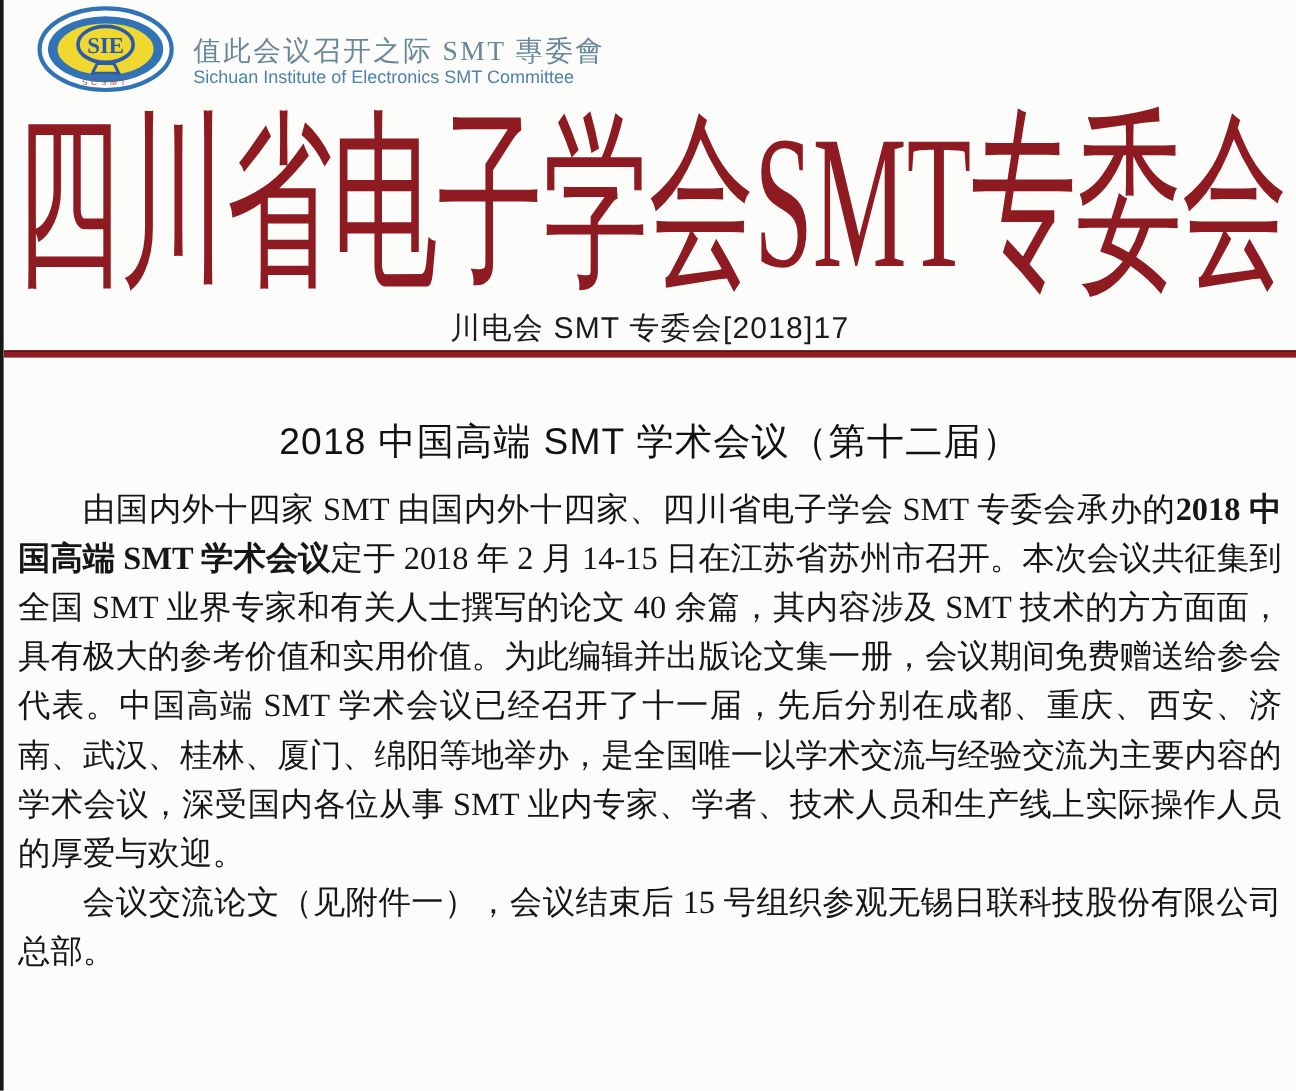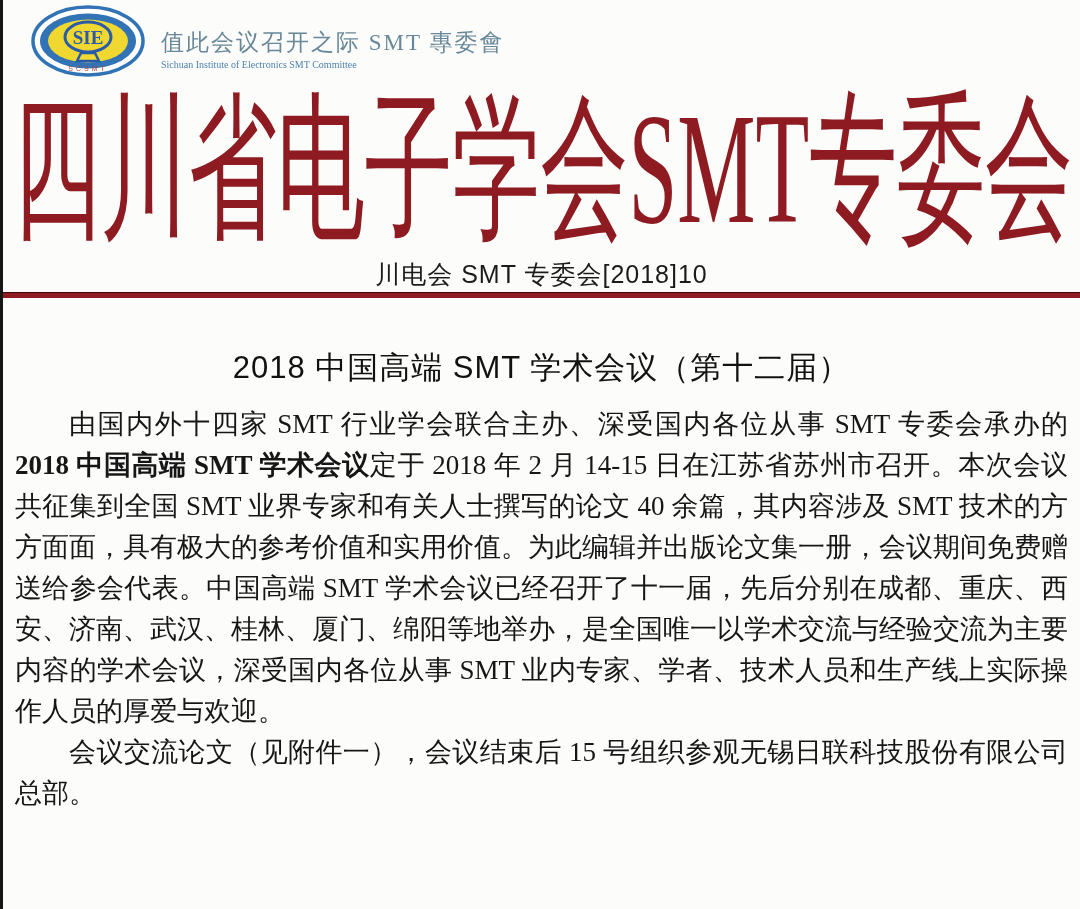--- a/index.html
+++ b/index.html
@@ -26,22 +26,22 @@
   .logo-emblem { flex: 0 0 auto; }
   .logo-textblock { margin-left: 14px; padding-top: 14px; }
   .logo-zh {
     font-family: "Liberation Serif", "DejaVu Serif", serif;
     font-size: 23px;
     letter-spacing: 2px;
     color: #68889a;
     line-height: 26px;
   }
   .logo-en {
-    font-family: Liberation Serif, serif;
-    font-size: 10px;
+    font-family: Liberation Sans, sans-serif;
+    font-size: 15px;
     color: #4e82ad;
     line-height: 18px;
   }
 
   
   .masthead { display: block; margin: 0 auto; }
 
   .doc-number {
     text-align: center;
     font-family: "Liberation Sans", "DejaVu Sans", sans-serif;
@@ -114,26 +114,26 @@
     <div class="logo-textblock">
       <div class="logo-zh">值此会议召开之际 SMT 專委會</div>
       <div class="logo-en">Sichuan Institute of Electronics SMT Committee</div>
     </div>
   </div>
 
   <svg class="masthead" width="1080" height="175" viewBox="0 0 1080 175">
     <text x="10" y="142" textLength="1060" lengthAdjust="spacingAndGlyphs" font-family="Liberation Serif, DejaVu Serif, serif" font-size="158" fill="#8e1b21">四川省电子学会SMT专委会</text>
   </svg>
 
-  <div class="doc-number">川电会 SMT 专委会[2018]10</div>
+  <div class="doc-number">川电会 SMT 专委会[2018]17</div>
 
   <div class="red-rule"></div>
 
   <div class="content">
     <h1 class="doc-title">2018 中国高端 SMT 学术会议（第十二届）</h1>
 
     <div class="body-text">
-      <p><span>由国内外十四家 SMT 行业学会联合主办、深受国内各位从事 SMT 专委会承办的</span><b>2018 中国高端 SMT 学术会议</b><span>定于 2018 年 2 月 14-15 日在江苏省苏州市召开。本次会议共征集到全国 SMT 业界专家和有关人士撰写的论文 40 余篇，其内容涉及 SMT 技术的方方面面，具有极大的参考价值和实用价值。为此编辑并出版论文集一册，会议期间免费赠送给参会代表。中国高端 SMT 学术会议已经召开了十一届，先后分别在成都、重庆、西安、济南、武汉、桂林、厦门、绵阳等地举办，是全国唯一以学术交流与经验交流为主要内容的学术会议，深受国内各位从事 SMT 业内专家、学者、技术人员和生产线上实际操作人员的厚爱与欢迎。</span></p>
+      <p><span>由国内外十四家 SMT 由国内外十四家、四川省电子学会 SMT 专委会承办的</span><b>2018 中国高端 SMT 学术会议</b><span>定于 2018 年 2 月 14-15 日在江苏省苏州市召开。本次会议共征集到全国 SMT 业界专家和有关人士撰写的论文 40 余篇，其内容涉及 SMT 技术的方方面面，具有极大的参考价值和实用价值。为此编辑并出版论文集一册，会议期间免费赠送给参会代表。中国高端 SMT 学术会议已经召开了十一届，先后分别在成都、重庆、西安、济南、武汉、桂林、厦门、绵阳等地举办，是全国唯一以学术交流与经验交流为主要内容的学术会议，深受国内各位从事 SMT 业内专家、学者、技术人员和生产线上实际操作人员的厚爱与欢迎。</span></p>
       <p>会议交流论文（见附件一），会议结束后 15 号组织参观无锡日联科技股份有限公司总部。</p>
     </div>
   </div>
 
 </div>
 
 </body></html>

